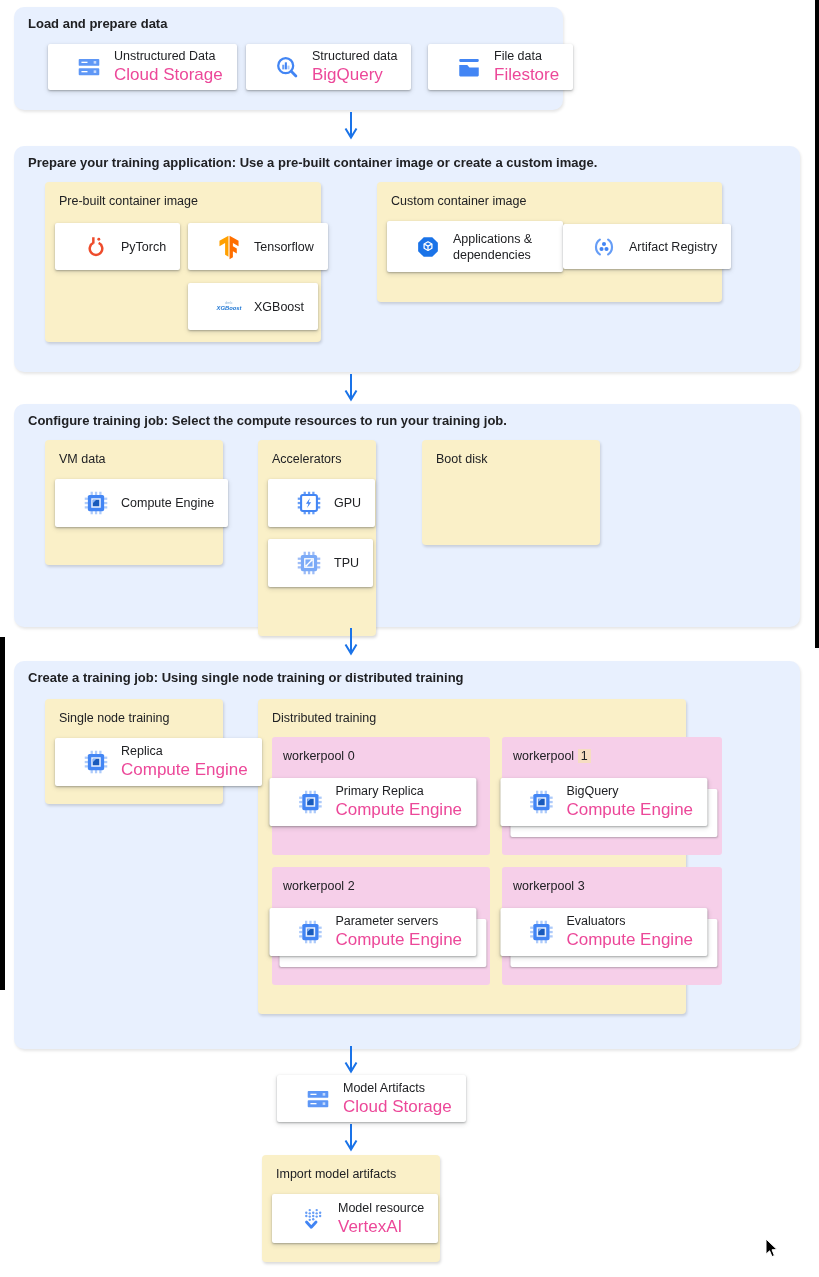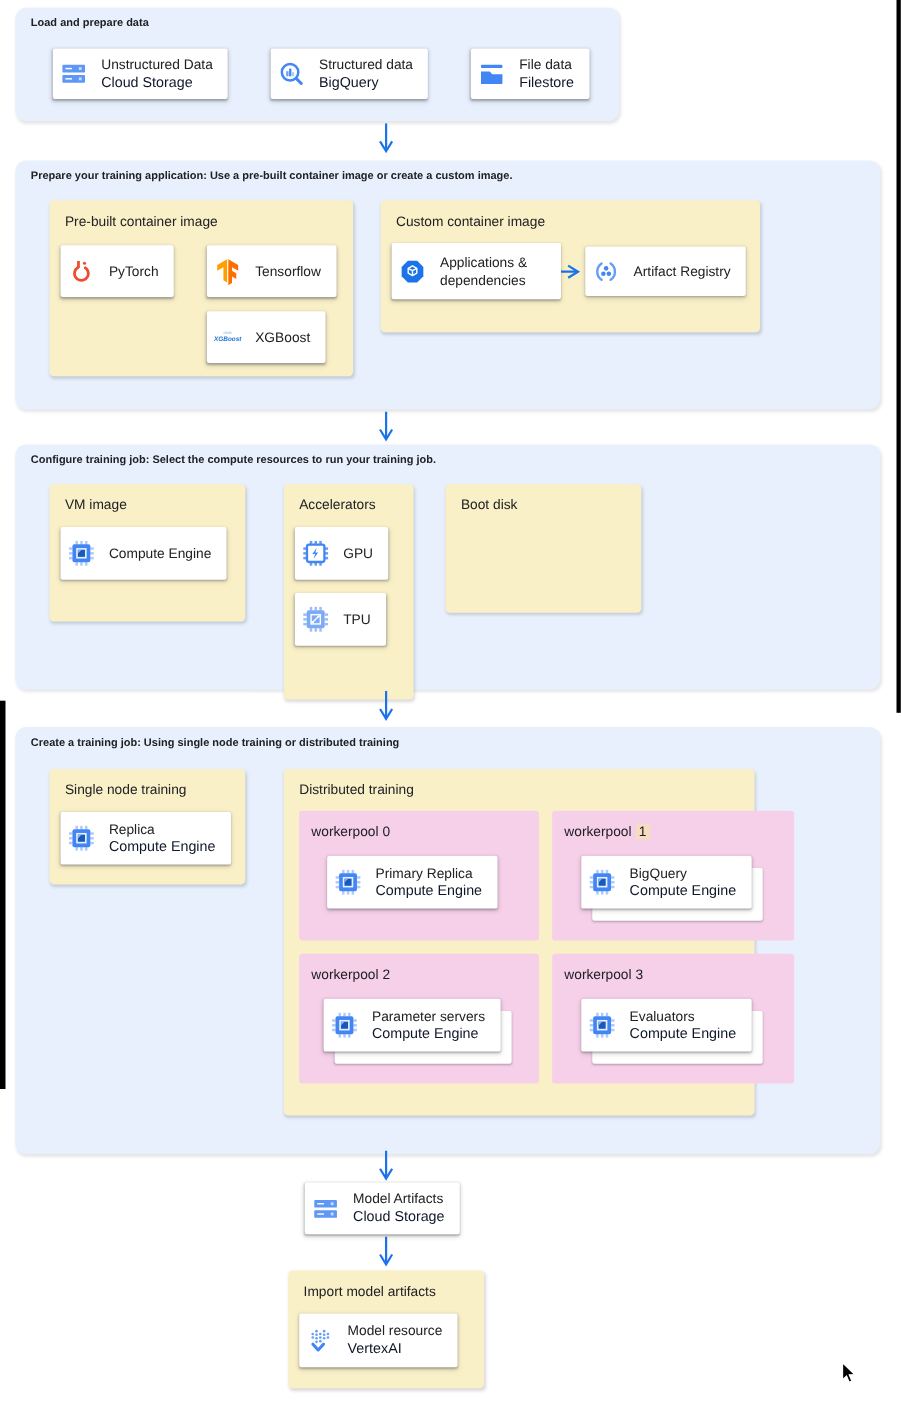--- a/index.html
+++ b/index.html
@@ -1,24 +1,24 @@
 <!DOCTYPE html>
 <html><head>
 <meta charset="utf-8">
 <style>
 *{margin:0;padding:0;box-sizing:border-box}
 html,body{width:819px;height:1277px}
 body{position:relative;background:#fff;font-family:"Liberation Sans",sans-serif;overflow:hidden;color:#202124}
 .section{position:absolute;background:#e8f0fe;border-radius:10px;box-shadow:1px 2px 3px rgba(0,0,0,.10)}
-.sec-title{position:absolute;left:14px;top:9px;font-size:10px;font-weight:bold;color:#202124;white-space:nowrap}
+.sec-title{position:absolute;left:14px;top:9px;font-size:13px;font-weight:bold;color:#202124;white-space:nowrap}
 .panel{position:absolute;background:#faf0c8;border-radius:4px;box-shadow:1px 2px 3px rgba(0,0,0,.15)}
 .panel-title{position:absolute;left:14px;top:12px;font-size:12.5px;color:#202124;white-space:nowrap}
-.card{background:#fff;border-radius:2px;display:flex;align-items:center;gap:12px;padding:0 14px 0 6px;box-shadow:0 1px 2px rgba(60,64,67,.35),0 2px 5px rgba(60,64,67,.18);height:46px;position:absolute;z-index:1}
+.card{background:#fff;border-radius:2px;display:flex;align-items:center;gap:12px;padding:0 14px 0 28px;box-shadow:0 1px 2px rgba(60,64,67,.35),0 2px 5px rgba(60,64,67,.18);height:46px;position:absolute;z-index:1}
 .ct{font-size:12.5px;color:#202124;line-height:1.28;white-space:nowrap}
-.cs{font-size:13px;color:#0f172a;line-height:1.28;white-space:nowrap}
+.cs{font-size:17px;color:#ec4899;line-height:1.28;white-space:nowrap}
 .wrap .ct{white-space:normal;width:96px}
 .ic{width:26px;height:26px;flex:none}
 .pink{position:absolute;background:#f6cfe9;border-radius:3px}
 .wp-title{position:absolute;left:11px;top:12px;font-size:12.5px;color:#202124;white-space:nowrap}
 .hl{background:#f6ddc2;padding:0 3px}
 .stackwrap{position:absolute}
 .stackwrap::before{content:"";position:absolute;left:10px;top:11px;width:100%;height:100%;background:#fff;border-radius:2px;box-shadow:0 1px 2px rgba(60,64,67,.35);z-index:0}
 .stackwrap .card{position:relative}
 .center-card{left:50%;transform:translateX(-54%)}
 .arrow-v,.arrow-h{position:absolute}
@@ -226,21 +226,21 @@
         </svg>
       <div class="ct">Tensorflow</div>
     </div>
     <div class="card" style="left:143px;top:101px;height:47px">
       <svg class="ic">
           <use href="#sym-xgboost"></use>
         </svg>
       <div class="ct">XGBoost</div>
     </div>
   </div>
-  <div class="panel" style="left:332px;top:36px;width:345px;height:120px">
+  <div class="panel" style="left:363px;top:36px;width:345px;height:120px">
     <div class="panel-title">Custom container image</div>
     <div class="card wrap" style="left:10px;top:39px;height:51px">
       <svg class="ic">
           <use href="#sym-appdeps"></use>
         </svg>
       <div class="ct">Applications &amp; dependencies</div>
     </div>
     <svg class="arrow-h" style="left:152px;top:57px" width="30" height="16">
         <use href="#sym-arrow-h"></use>
       </svg>
@@ -253,21 +253,21 @@
   </div>
 </div>
 
 <svg class="arrow-v" style="left:343px;top:374px" width="16" height="28">
     <use href="#sym-arrow-v"></use>
   </svg>
 
 <div class="section" style="left:14px;top:404px;width:786px;height:223px">
   <div class="sec-title">Configure training job: Select the compute resources to run your training job.</div>
   <div class="panel" style="left:31px;top:36px;width:178px;height:125px">
-    <div class="panel-title">VM image</div>
+    <div class="panel-title">VM data</div>
     <div class="card" style="left:10px;top:39px;height:48px">
       <svg class="ic">
           <use href="#sym-gce"></use>
         </svg>
       <div class="ct">Compute Engine</div>
     </div>
   </div>
   <div class="panel" style="left:244px;top:36px;width:118px;height:196px">
     <div class="panel-title">Accelerators</div>
     <div class="card" style="left:10px;top:39px;height:48px">
@@ -276,21 +276,21 @@
         </svg>
       <div class="ct">GPU</div>
     </div>
     <div class="card" style="left:10px;top:99px;height:48px">
       <svg class="ic">
           <use href="#sym-tpu"></use>
         </svg>
       <div class="ct">TPU</div>
     </div>
   </div>
-  <div class="panel" style="left:391px;top:36px;width:178px;height:117px">
+  <div class="panel" style="left:408px;top:36px;width:178px;height:105px">
     <div class="panel-title">Boot disk</div>
   </div>
 </div>
 
 <svg class="arrow-v" style="left:343px;top:628px" width="16" height="28">
     <use href="#sym-arrow-v"></use>
   </svg>
 
 <div class="section" style="left:14px;top:661px;width:786px;height:388px">
   <div class="sec-title">Create a training job: Using single node training or distributed training</div>

